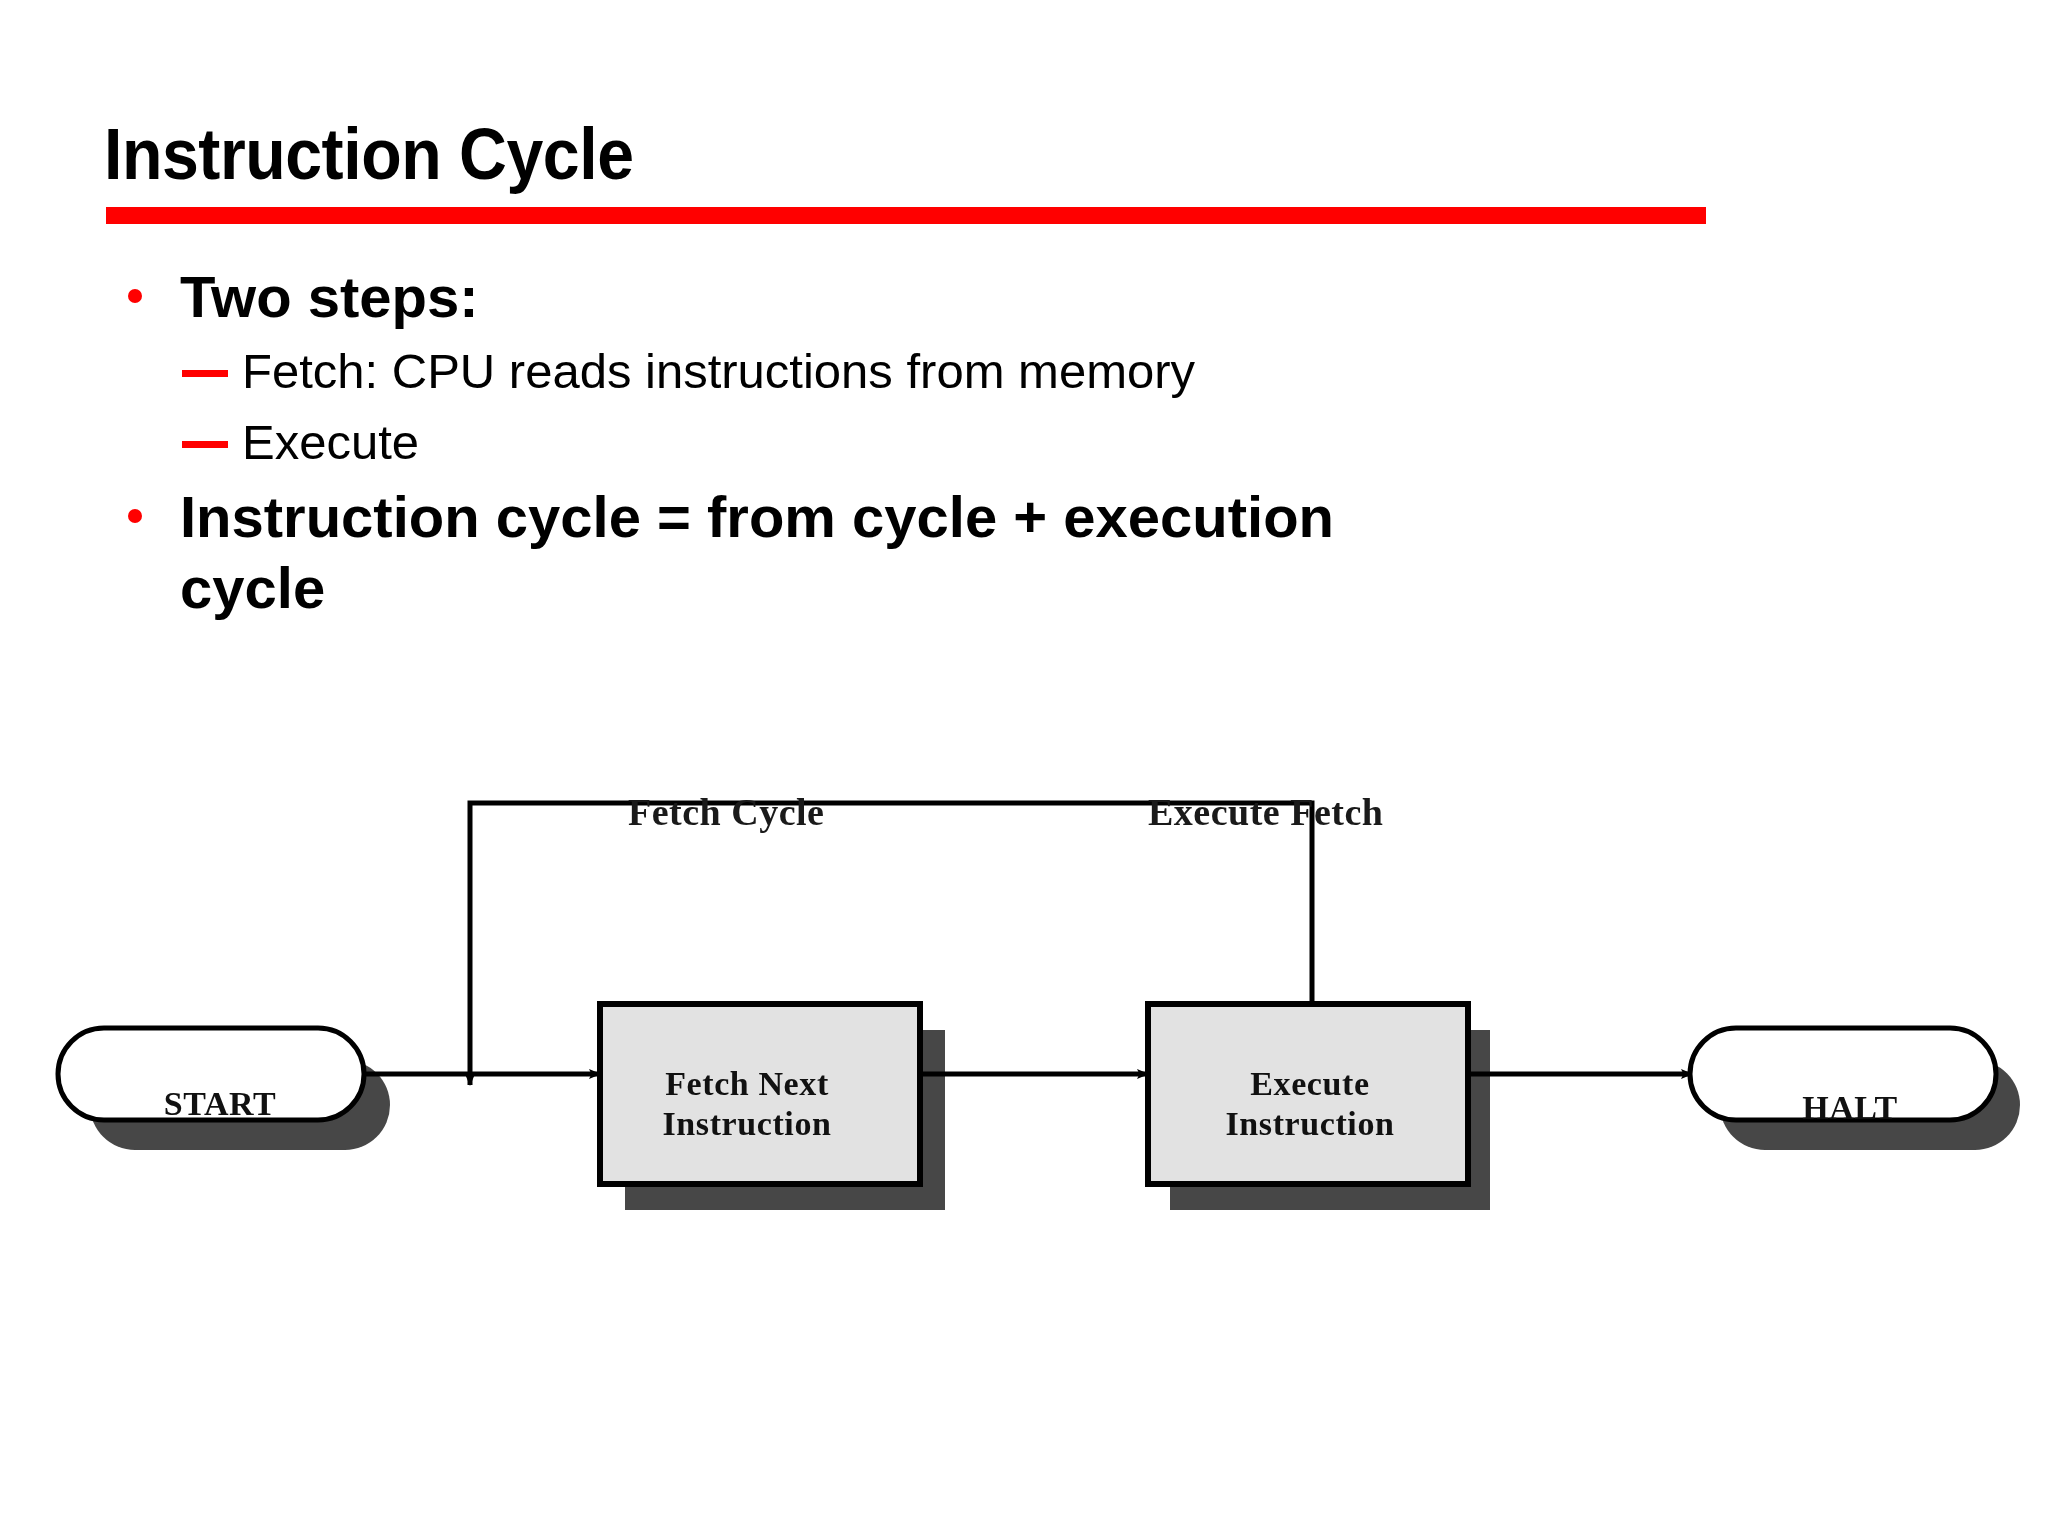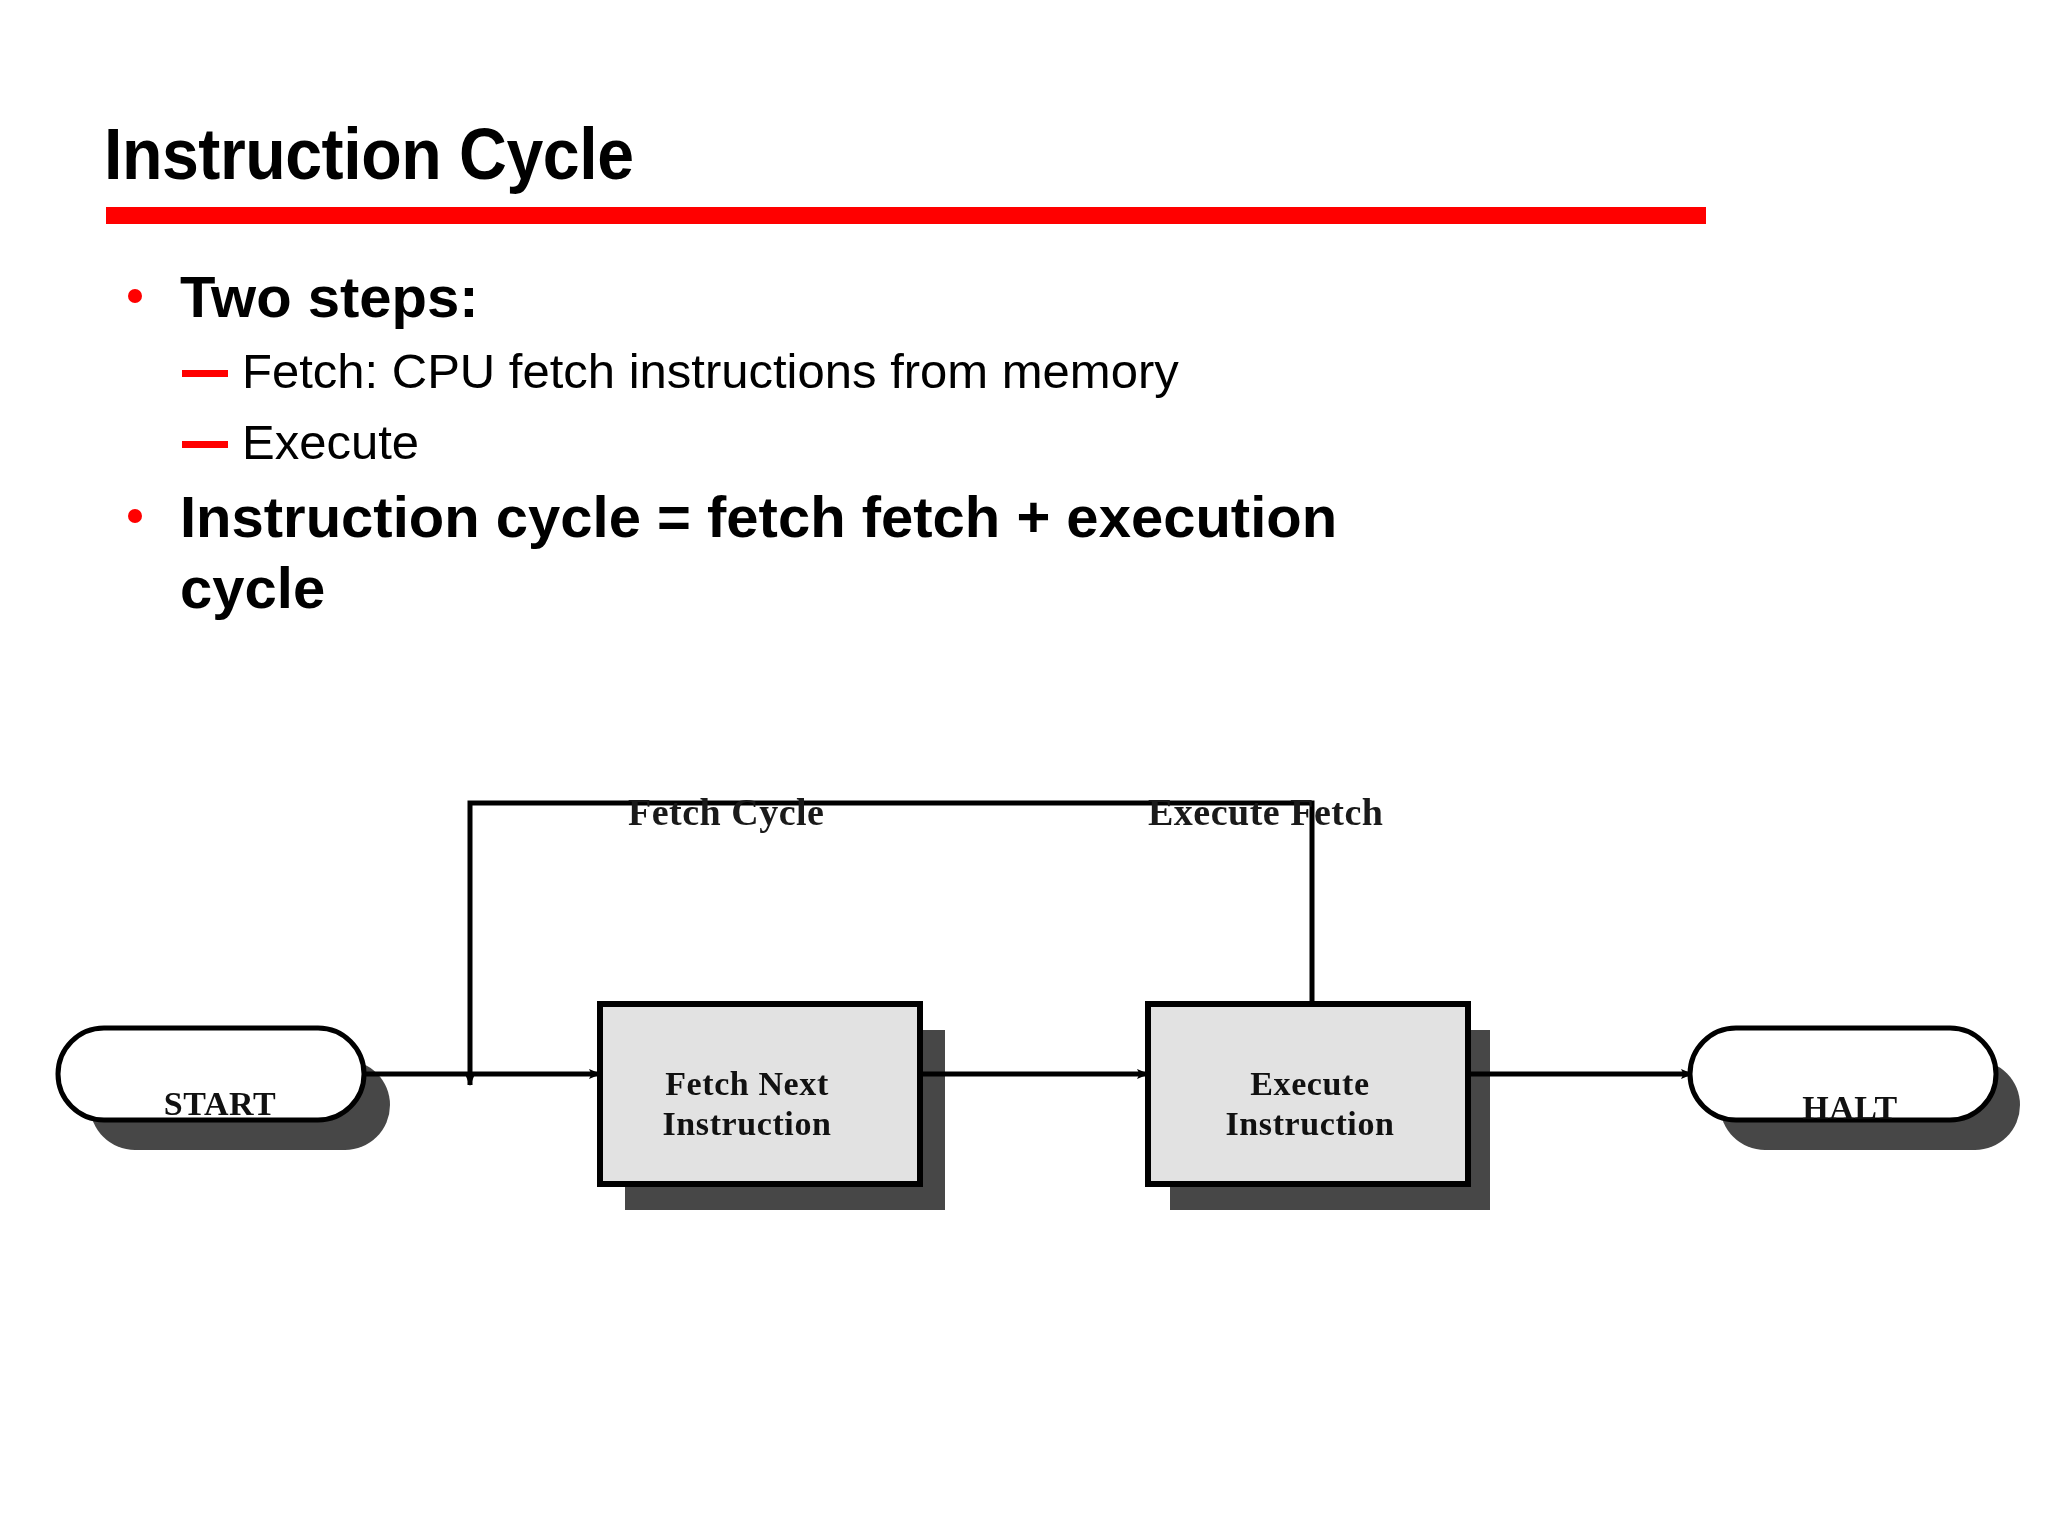--- a/index.html
+++ b/index.html
@@ -138,31 +138,31 @@
 
 <div id="body-list">
 
   <div class="bullet-l1">
     <span class="dot"></span>
     <span class="txt">Two steps:</span>
   </div>
 
   <div class="bullet-l2">
     <span class="dash"></span>
-    <span class="txt">Fetch: CPU fetch instructions from memory</span>
+    <span class="txt">Fetch: CPU reads instructions from memory</span>
   </div>
 
   <div class="bullet-l2">
     <span class="dash"></span>
     <span class="txt">Execute</span>
   </div>
 
   <div class="bullet-l1">
     <span class="dot"></span>
-    <span class="txt">Instruction cycle = fetch fetch + execution cycle</span>
+    <span class="txt">Instruction cycle = from cycle + execution cycle</span>
   </div>
 
 </div>
 
 <div id="diagram">
 
   <svg width="2048" height="480" viewBox="0 0 2048 480">
     <defs>
       <marker id="arrowhead" markerWidth="13" markerHeight="13" refX="11" refY="5" orient="auto" markerUnits="userSpaceOnUse">
         <path d="M0,0 L12,5 L0,10 L2.5,5 Z" fill="#000000"></path>

